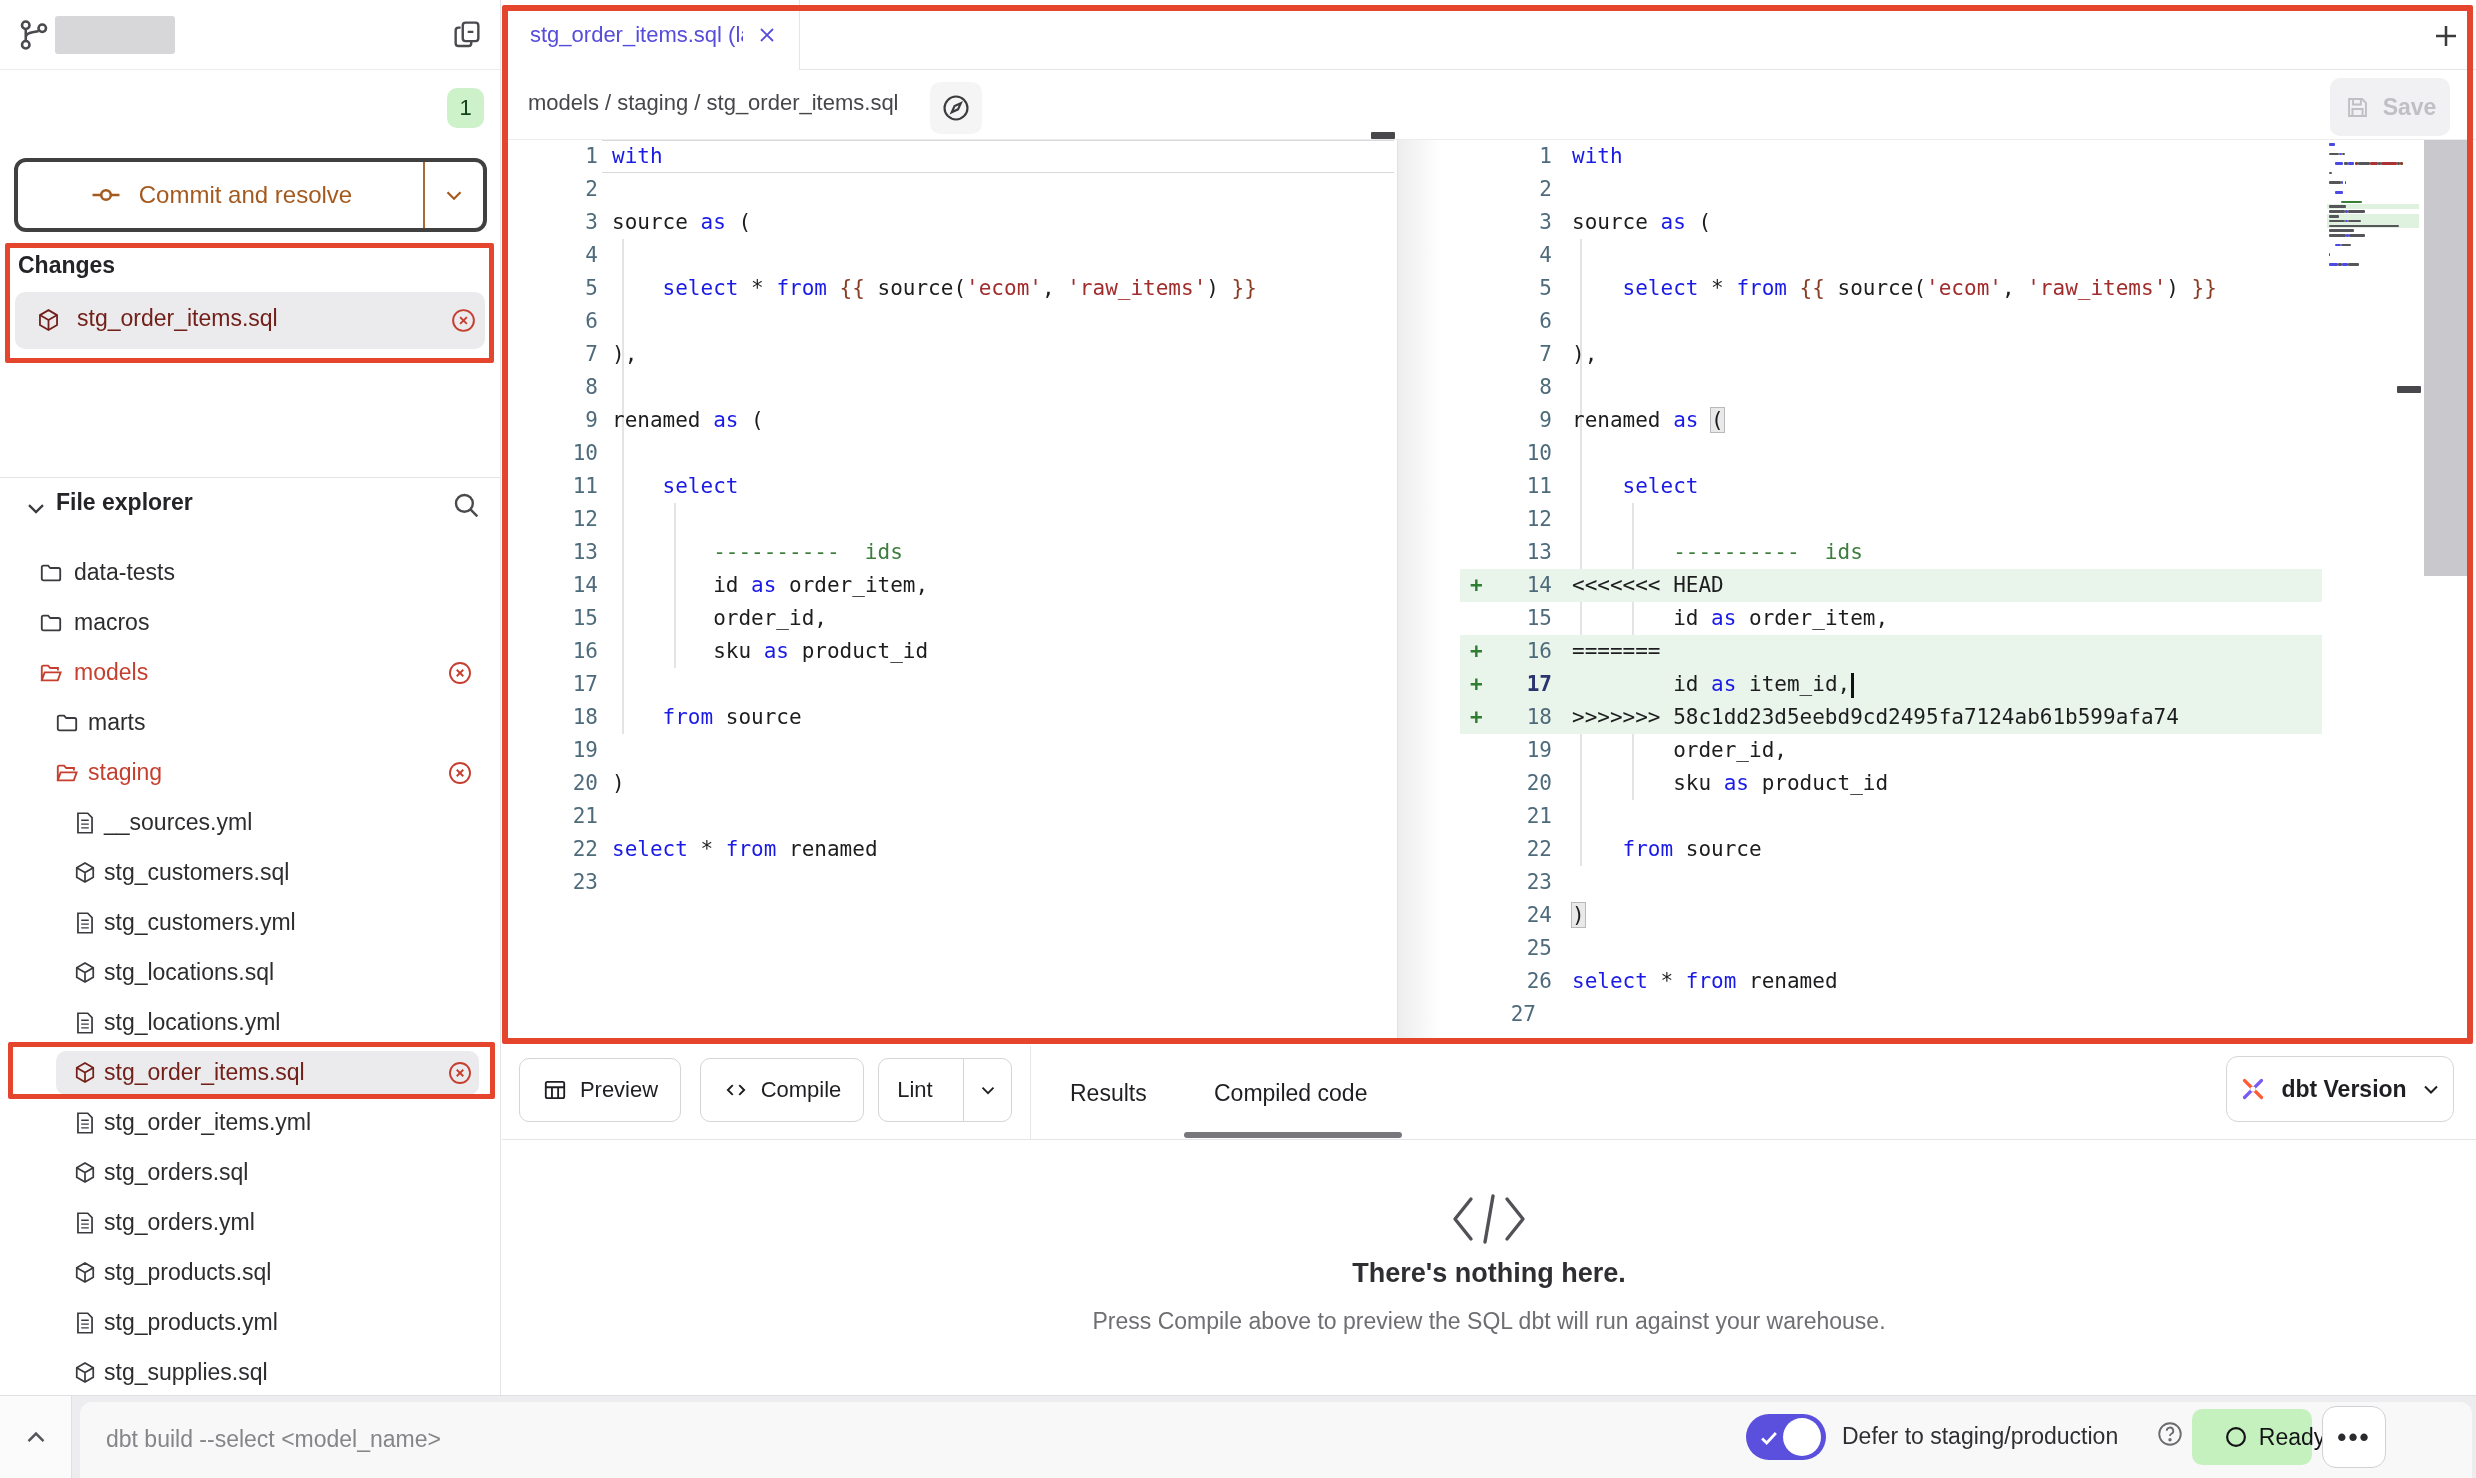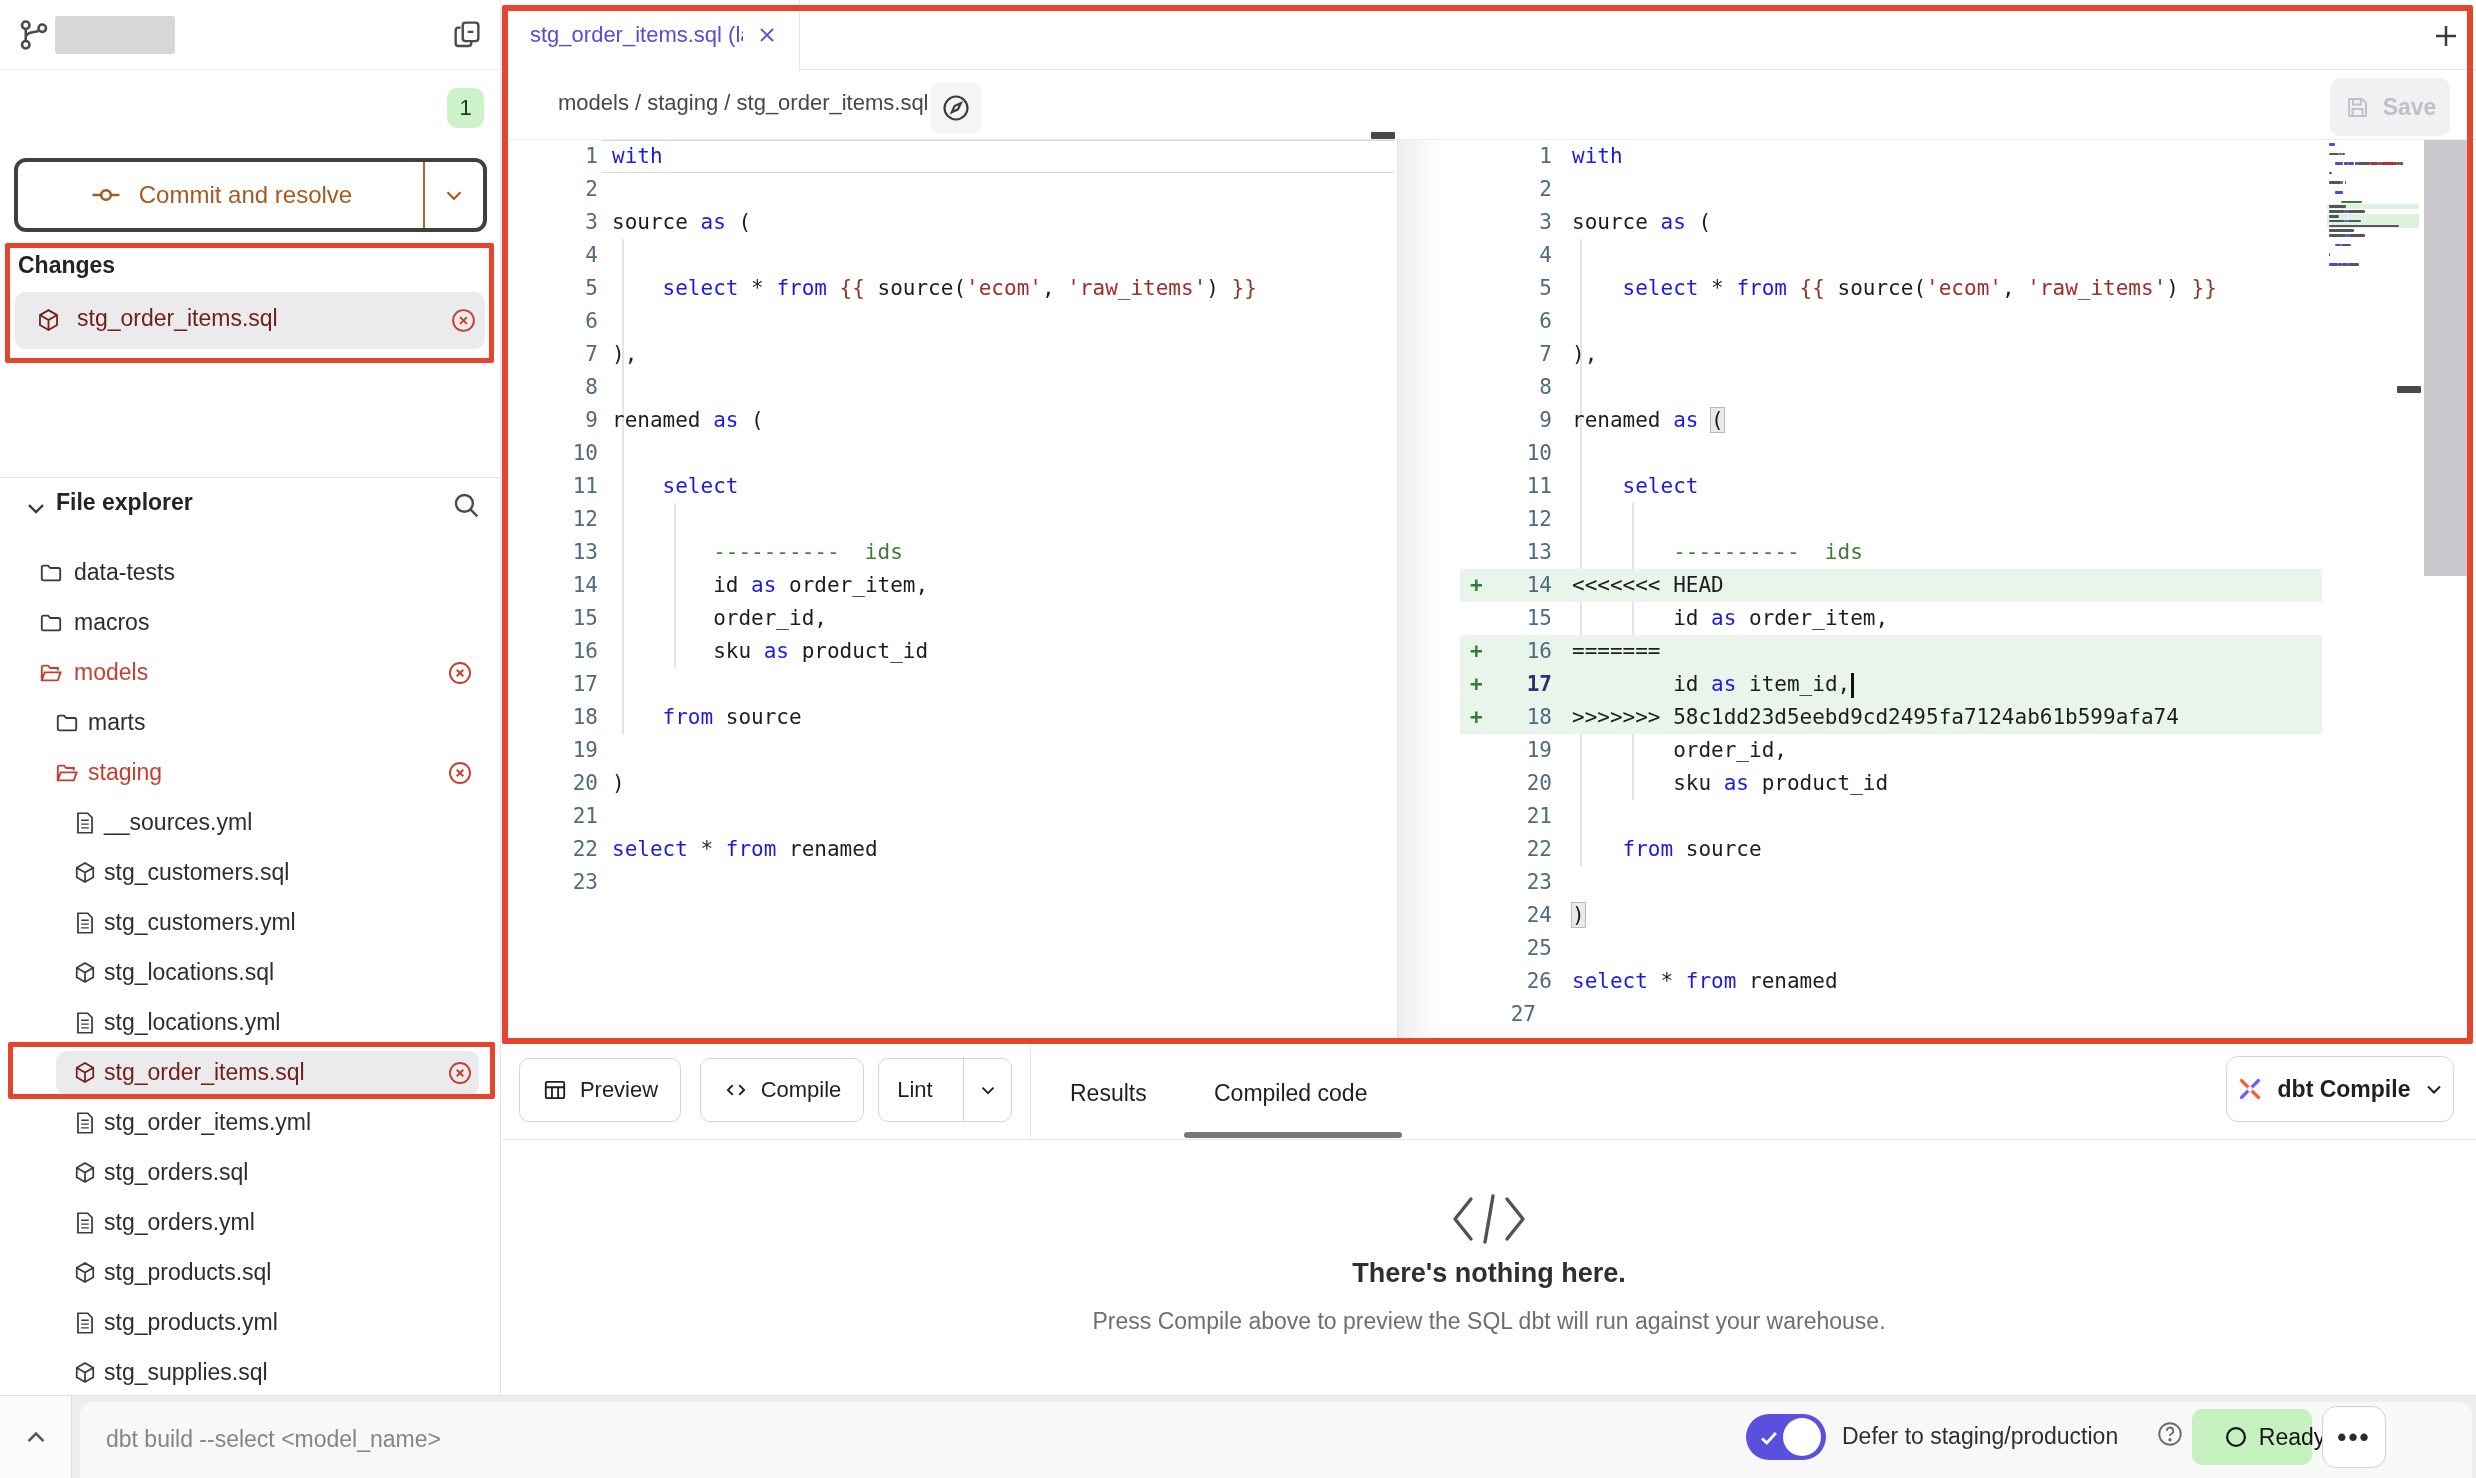--- a/index.html
+++ b/index.html
@@ -40,21 +40,21 @@
   
   .anno { border:5px solid #e5452c; border-radius:2px; pointer-events:none; z-index:60; }
 
   
   #tabbar { left:502px; top:0; width:1974px; height:70px; background:#fff; }
   #tab-active { left:0px; top:0; width:298px; height:70px; background:#fff; border-right:1.5px solid #e6e6e9;
     display:flex; align-items:center; padding:0 20px 0 28px; gap:12px; cursor:pointer; }
   #tab-title { color:#564cdb; font-size:22px; white-space:nowrap; overflow:hidden; }
   #tab-rest { left:298px; top:0; right:0; height:70px; border-bottom:1.5px solid #e6e6e9; }
   #breadcrumb-row { left:502px; top:70px; width:1974px; height:70px; background:#fff; border-bottom:1.5px solid #ececee; }
-  #breadcrumb { left:26px; top:20px; font-size:22px; color:#46464b;margin-left:30px; }
+  #breadcrumb { left:26px; top:20px; font-size:22px; color:#46464b; }
   #lineage-btn { left:428px; top:12px; width:52px; height:52px; border-radius:10px; background:#f5f5f6;
     display:flex; align-items:center; justify-content:center; color:#3c3c3f; cursor:pointer; }
   #save-btn { left:1828px; top:8px; width:120px; height:58px; border-radius:10px; background:#f1f1f3;
     display:flex; align-items:center; justify-content:center; gap:12px; color:#bfbfc4; font-size:23px; font-weight:600; }
 
   
   .codefont { font-family:"DejaVu Sans Mono", monospace; font-size:21px; }
   #pane-left  { left:502px; top:140px; width:895px; height:760px; background:#fff; }
   #pane-right { left:1460px; top:140px; width:1013px; height:892px; background:#fff; }
   #pane-divider { left:1397px; top:140px; width:63px; height:903px; border-left:1.5px solid #e2e2e5;
@@ -725,21 +725,21 @@
   </div>
   <div id="tab-underline"></div>
   <div id="copilot-btn">
     <span>
       <svg width="32" height="32" viewBox="0 0 32 32" fill="none" stroke-linecap="round">
         <path d="M7.5 24.5C11.5 20.5 20.5 11.5 24.5 7.5" stroke="#7b5bf0" stroke-width="3.2"></path>
         <path d="M7.5 7.5C11.5 11.5 20.5 20.5 24.5 24.5" stroke="#ff5c35" stroke-width="3.2"></path>
         <circle cx="16" cy="16" r="2.6" fill="#fff" stroke="none"></circle>
       </svg>
     </span>
-    <span id="copilot-label">dbt Compile</span>
+    <span id="copilot-label">dbt Version</span>
     <span>
       <svg width="24" height="24" viewBox="0 0 24 24" fill="none" stroke="#1f1f23" stroke-width="2">
           <path d="M6 9.5l6 6 6-6"></path>
         </svg>
     </span>
   </div>
 </div>
 
 <div id="empty-state" class="abs">
   <span class="abs" id="empty-icon">

